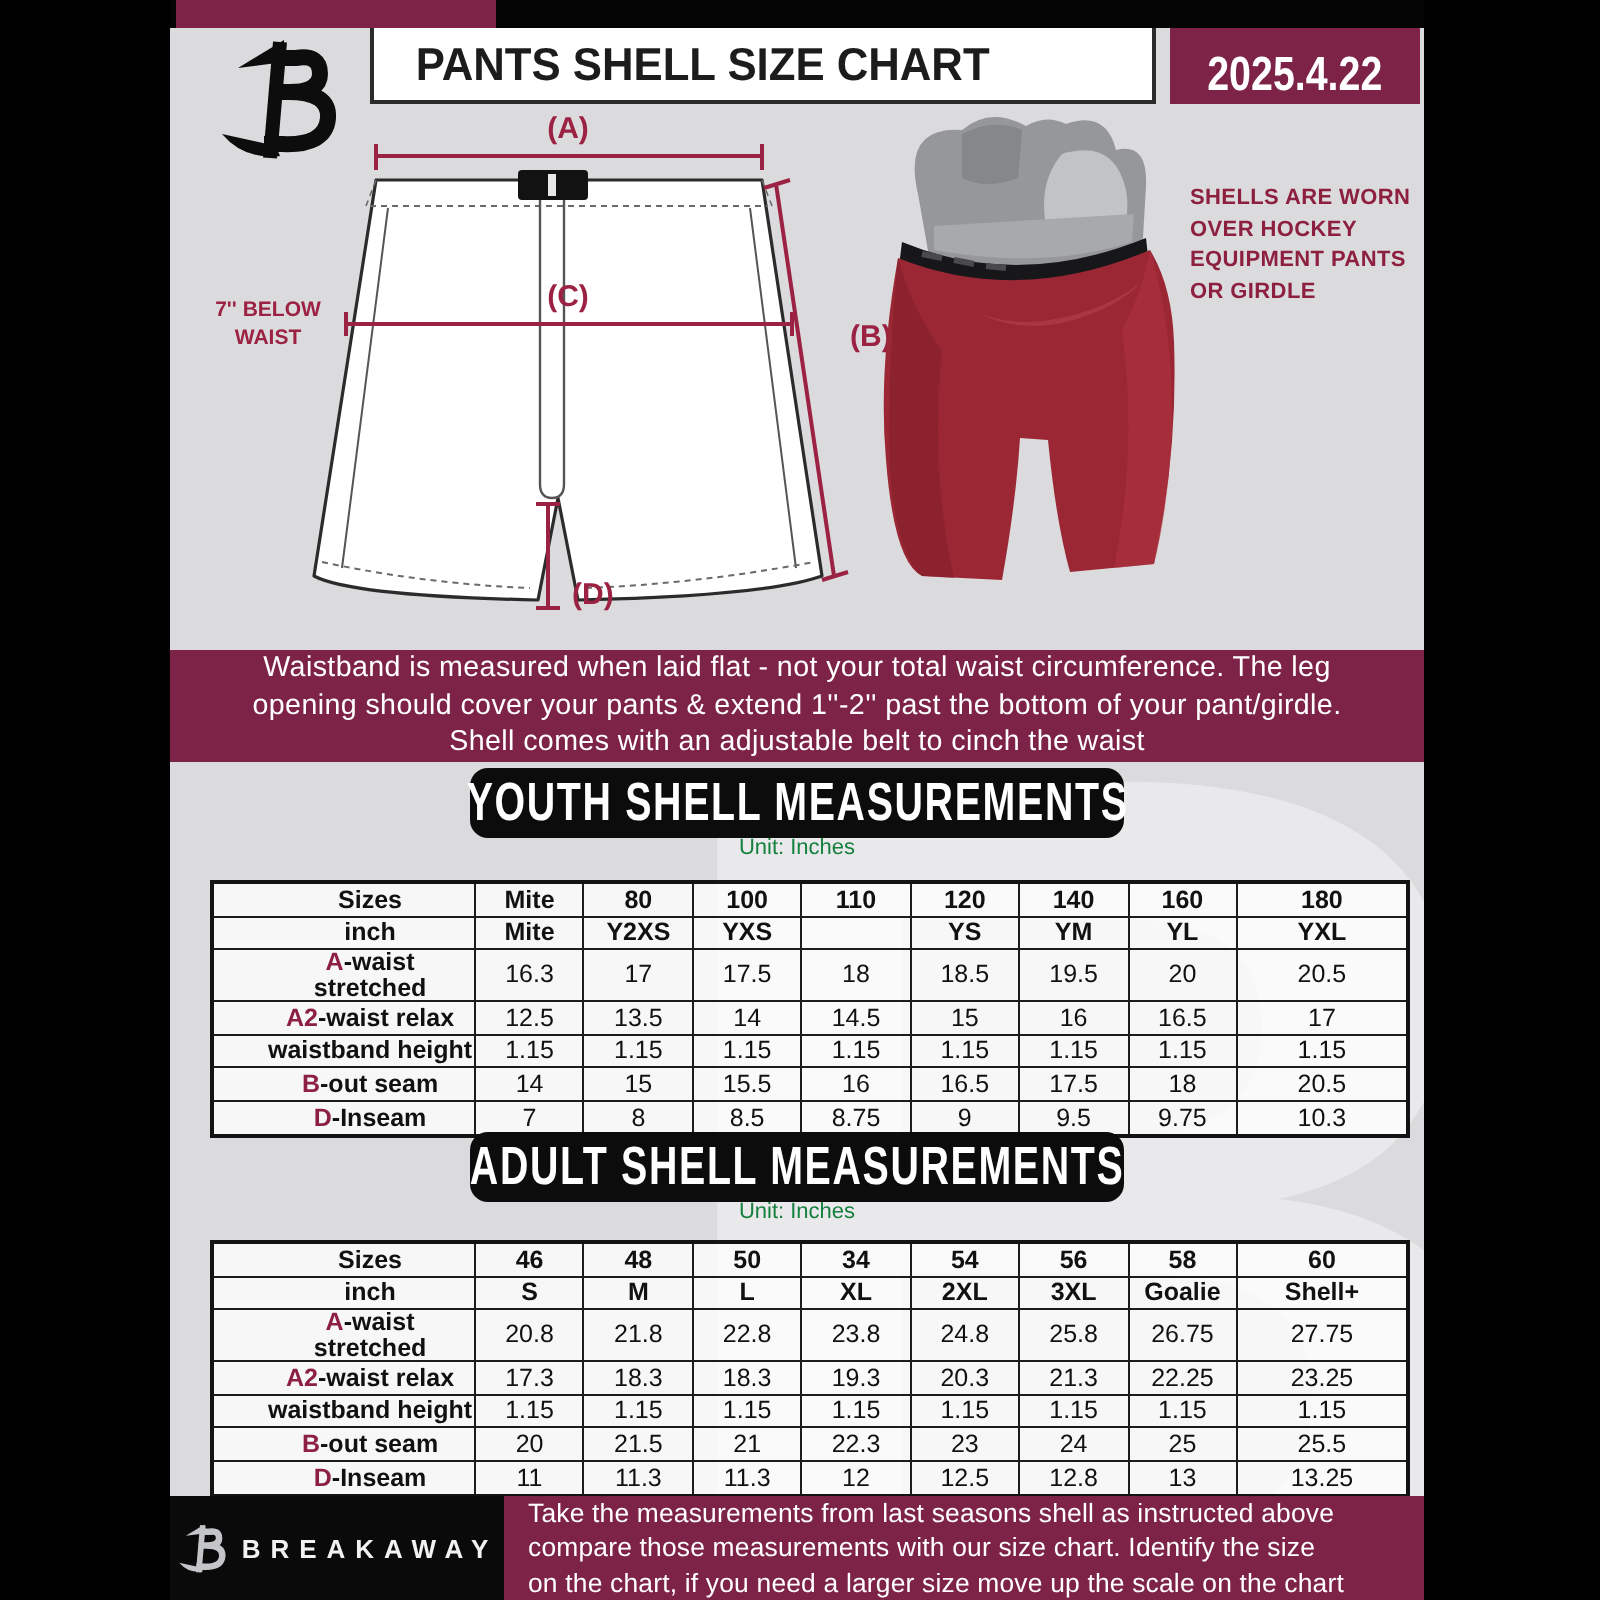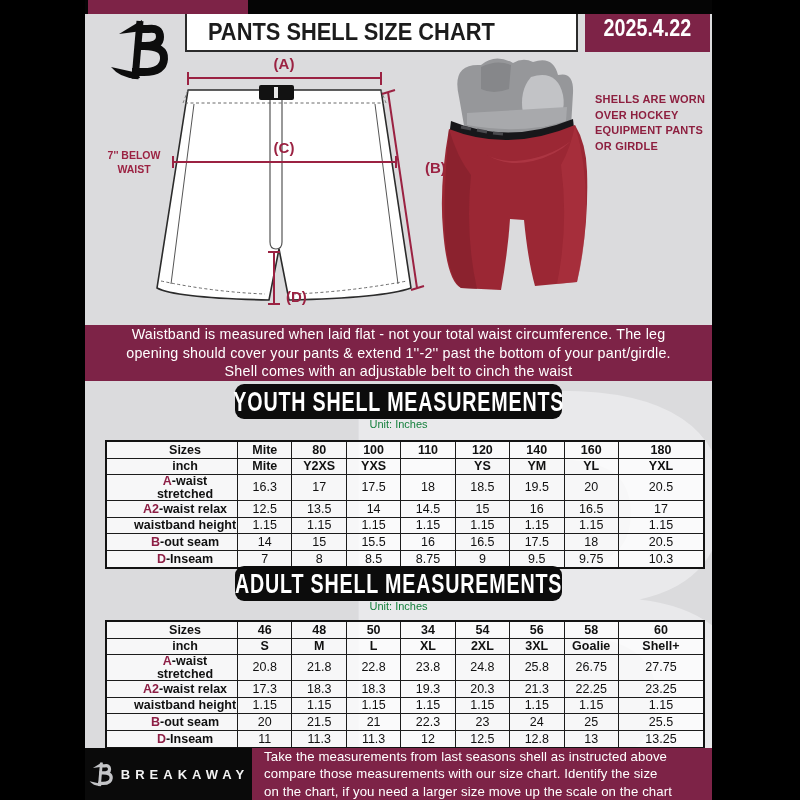--- a/index.html
+++ b/index.html
@@ -10,21 +10,21 @@
   .page{position:absolute;left:85px;top:0;width:627px;height:800px;background:#dbdbdd;overflow:hidden;}
   .watermark{position:absolute;right:-46px;top:290px;font-size:640px;line-height:1;font-weight:bold;
     color:#e9e9eb;z-index:0;letter-spacing:-20px;}
   .top-strip{position:absolute;left:0;top:0;width:627px;height:14px;background:#050505;z-index:2;}
   .top-accent{position:absolute;left:3px;top:0;width:160px;height:14px;background:#7d2347;z-index:3;}
   .title-bar{position:absolute;left:100px;top:14px;width:393px;height:38px;background:#fff;z-index:3;
     display:flex;align-items:center;border-left:2px solid #2b2b2b;border-bottom:2px solid #2b2b2b;border-right:2px solid #2b2b2b;box-sizing:border-box;}
   .title-bar span{font-size:23px;font-weight:600;color:#1c1c1c;padding-left:22px;display:inline-block;
     transform:scaleX(.95);transform-origin:left center;letter-spacing:0;}
   .date-box{position:absolute;left:500px;top:14px;width:125px;height:38px;background:#7d2347;z-index:3;
-    display:flex;align-items:flex-start;justify-content:center;}
+    display:flex;align-items:flex-end;justify-content:center;}
   .date-box span{color:#fff;font-size:24px;font-weight:bold;display:inline-block;transform:scaleX(.82);letter-spacing:0;}
   .logo-top{position:absolute;left:22px;top:16px;z-index:3;}
   .diagram-svg{position:absolute;left:8px;top:52px;z-index:1;}
   .side-label{position:absolute;left:16px;top:148px;width:66px;z-index:2;color:#9b2242;font-weight:bold;
     font-size:10.5px;line-height:14px;text-align:center;white-space:pre-line;}
   .photo-svg{position:absolute;left:352px;top:55px;z-index:1;}
   .side-note{position:absolute;left:510px;top:92px;width:114px;z-index:2;color:#8d1f3f;font-weight:bold;
     font-size:11px;line-height:15.5px;white-space:pre-line;letter-spacing:.2px;}
   .notice{position:absolute;left:0;top:325px;width:627px;height:56px;background:#7d2347;z-index:2;
     display:flex;align-items:center;justify-content:center;}

